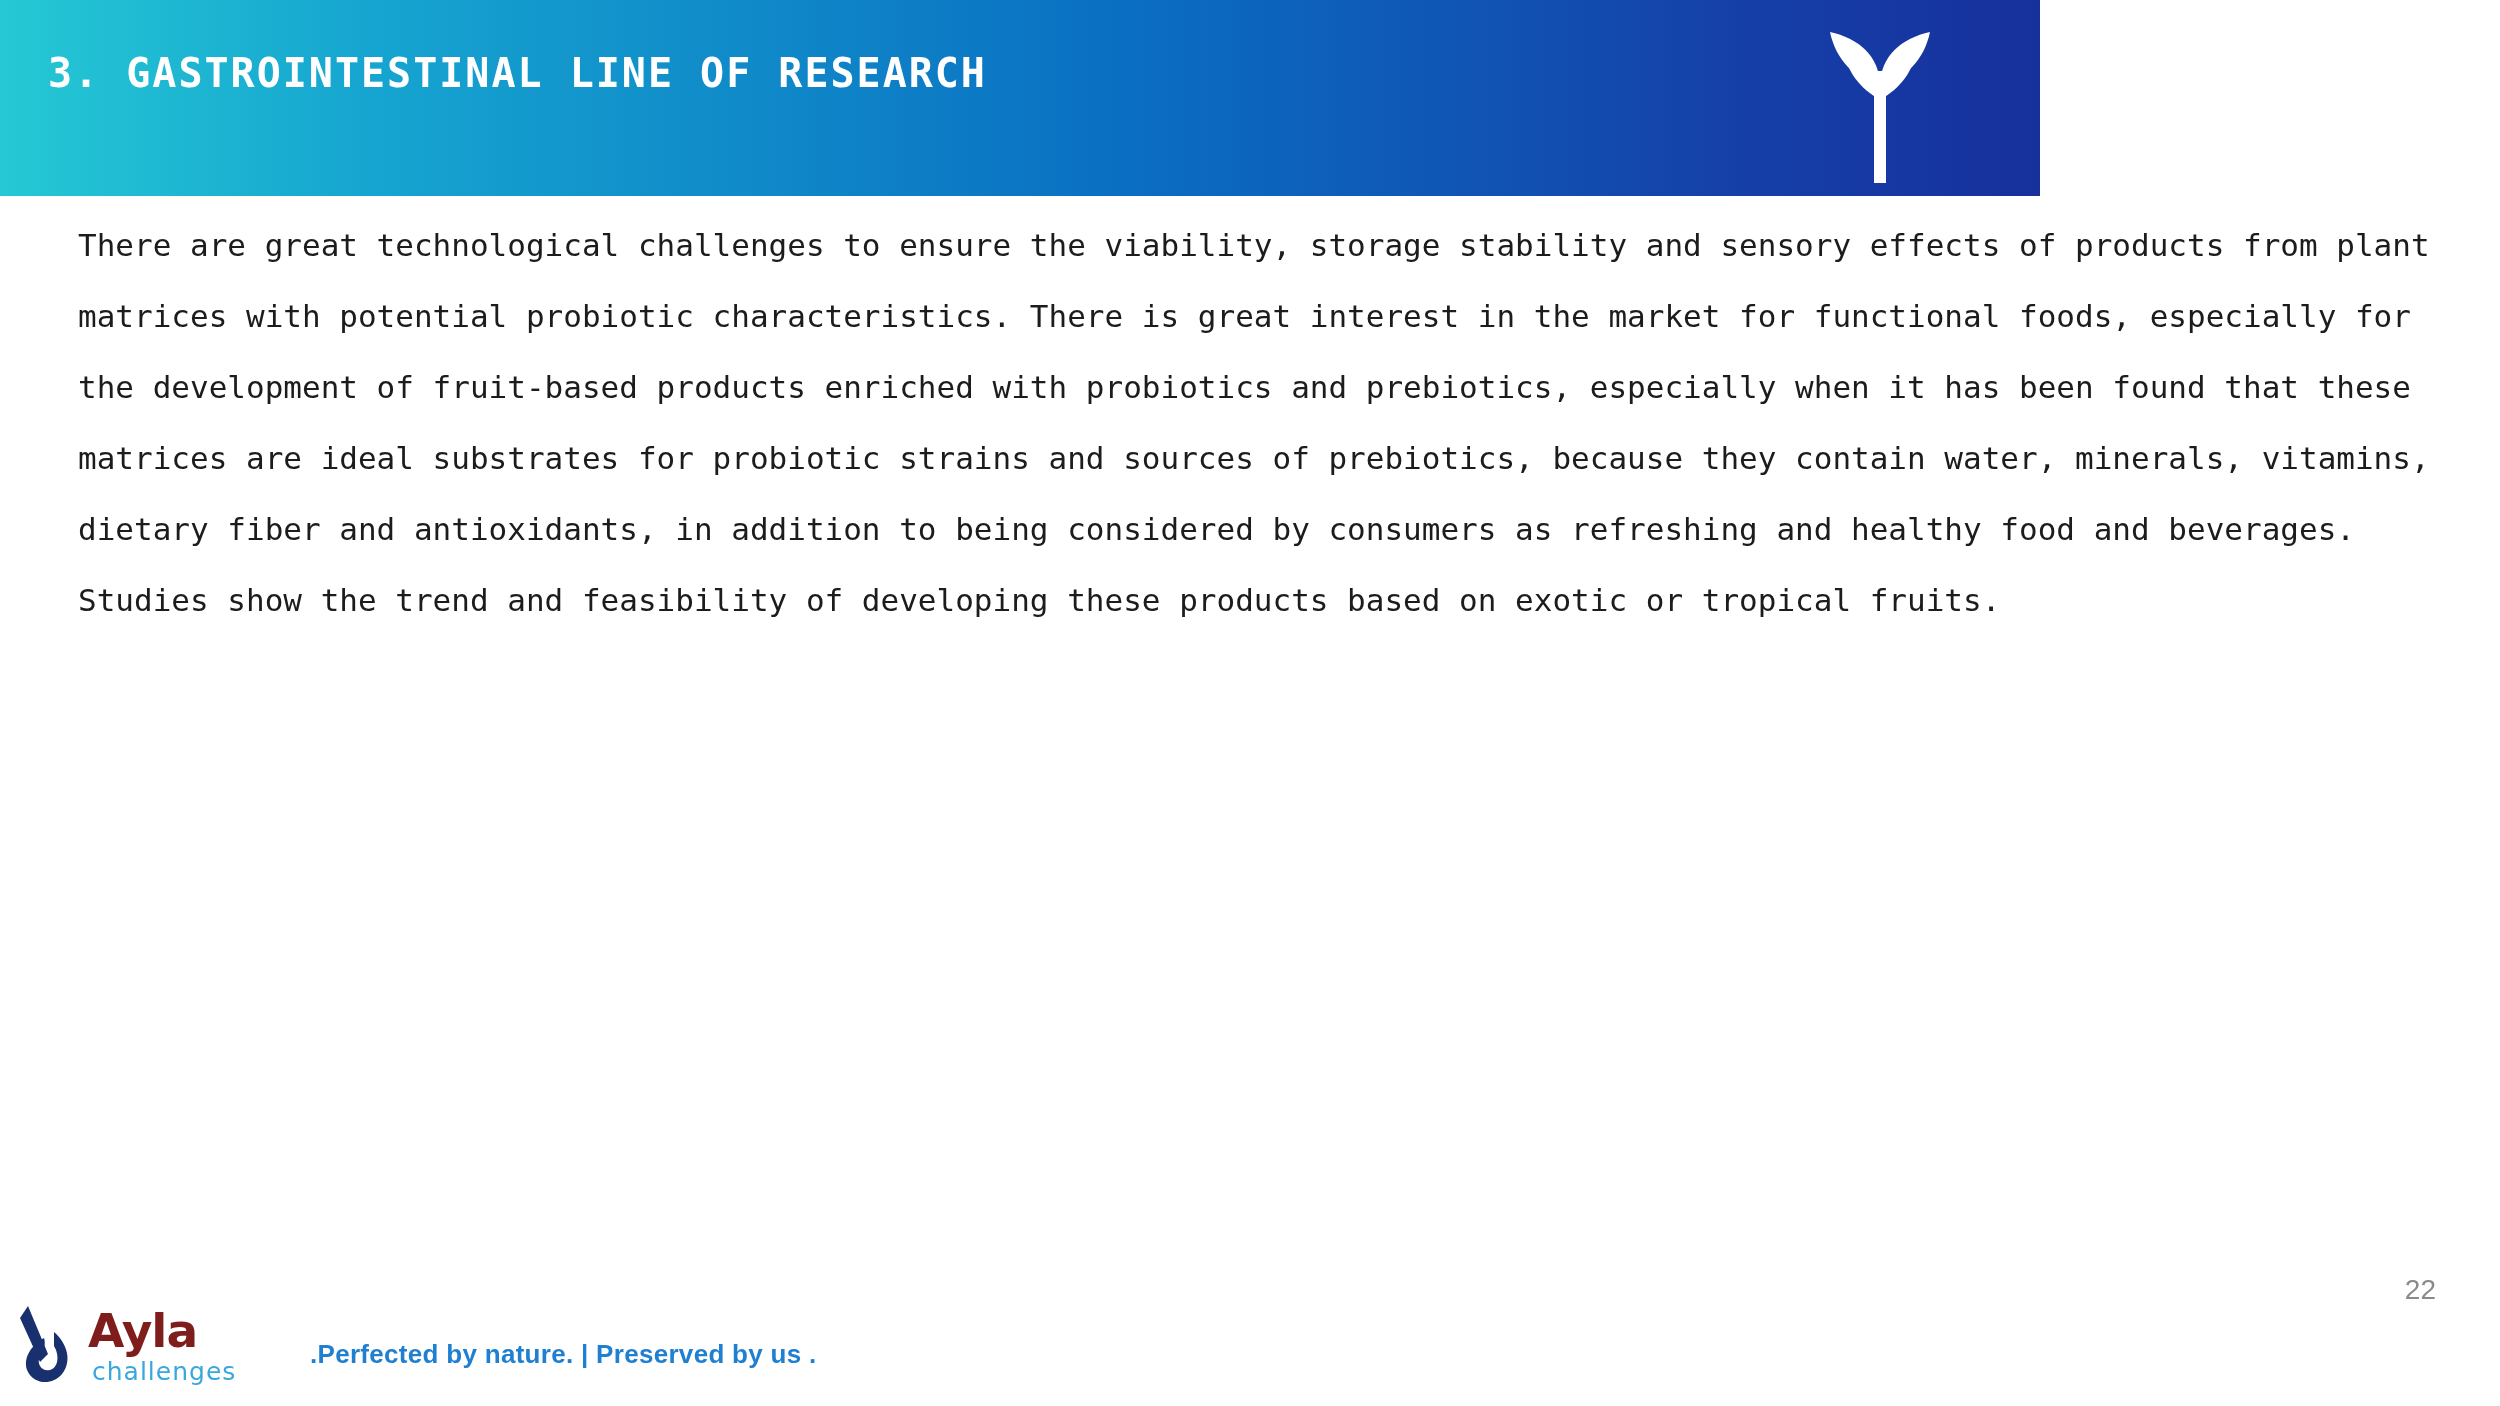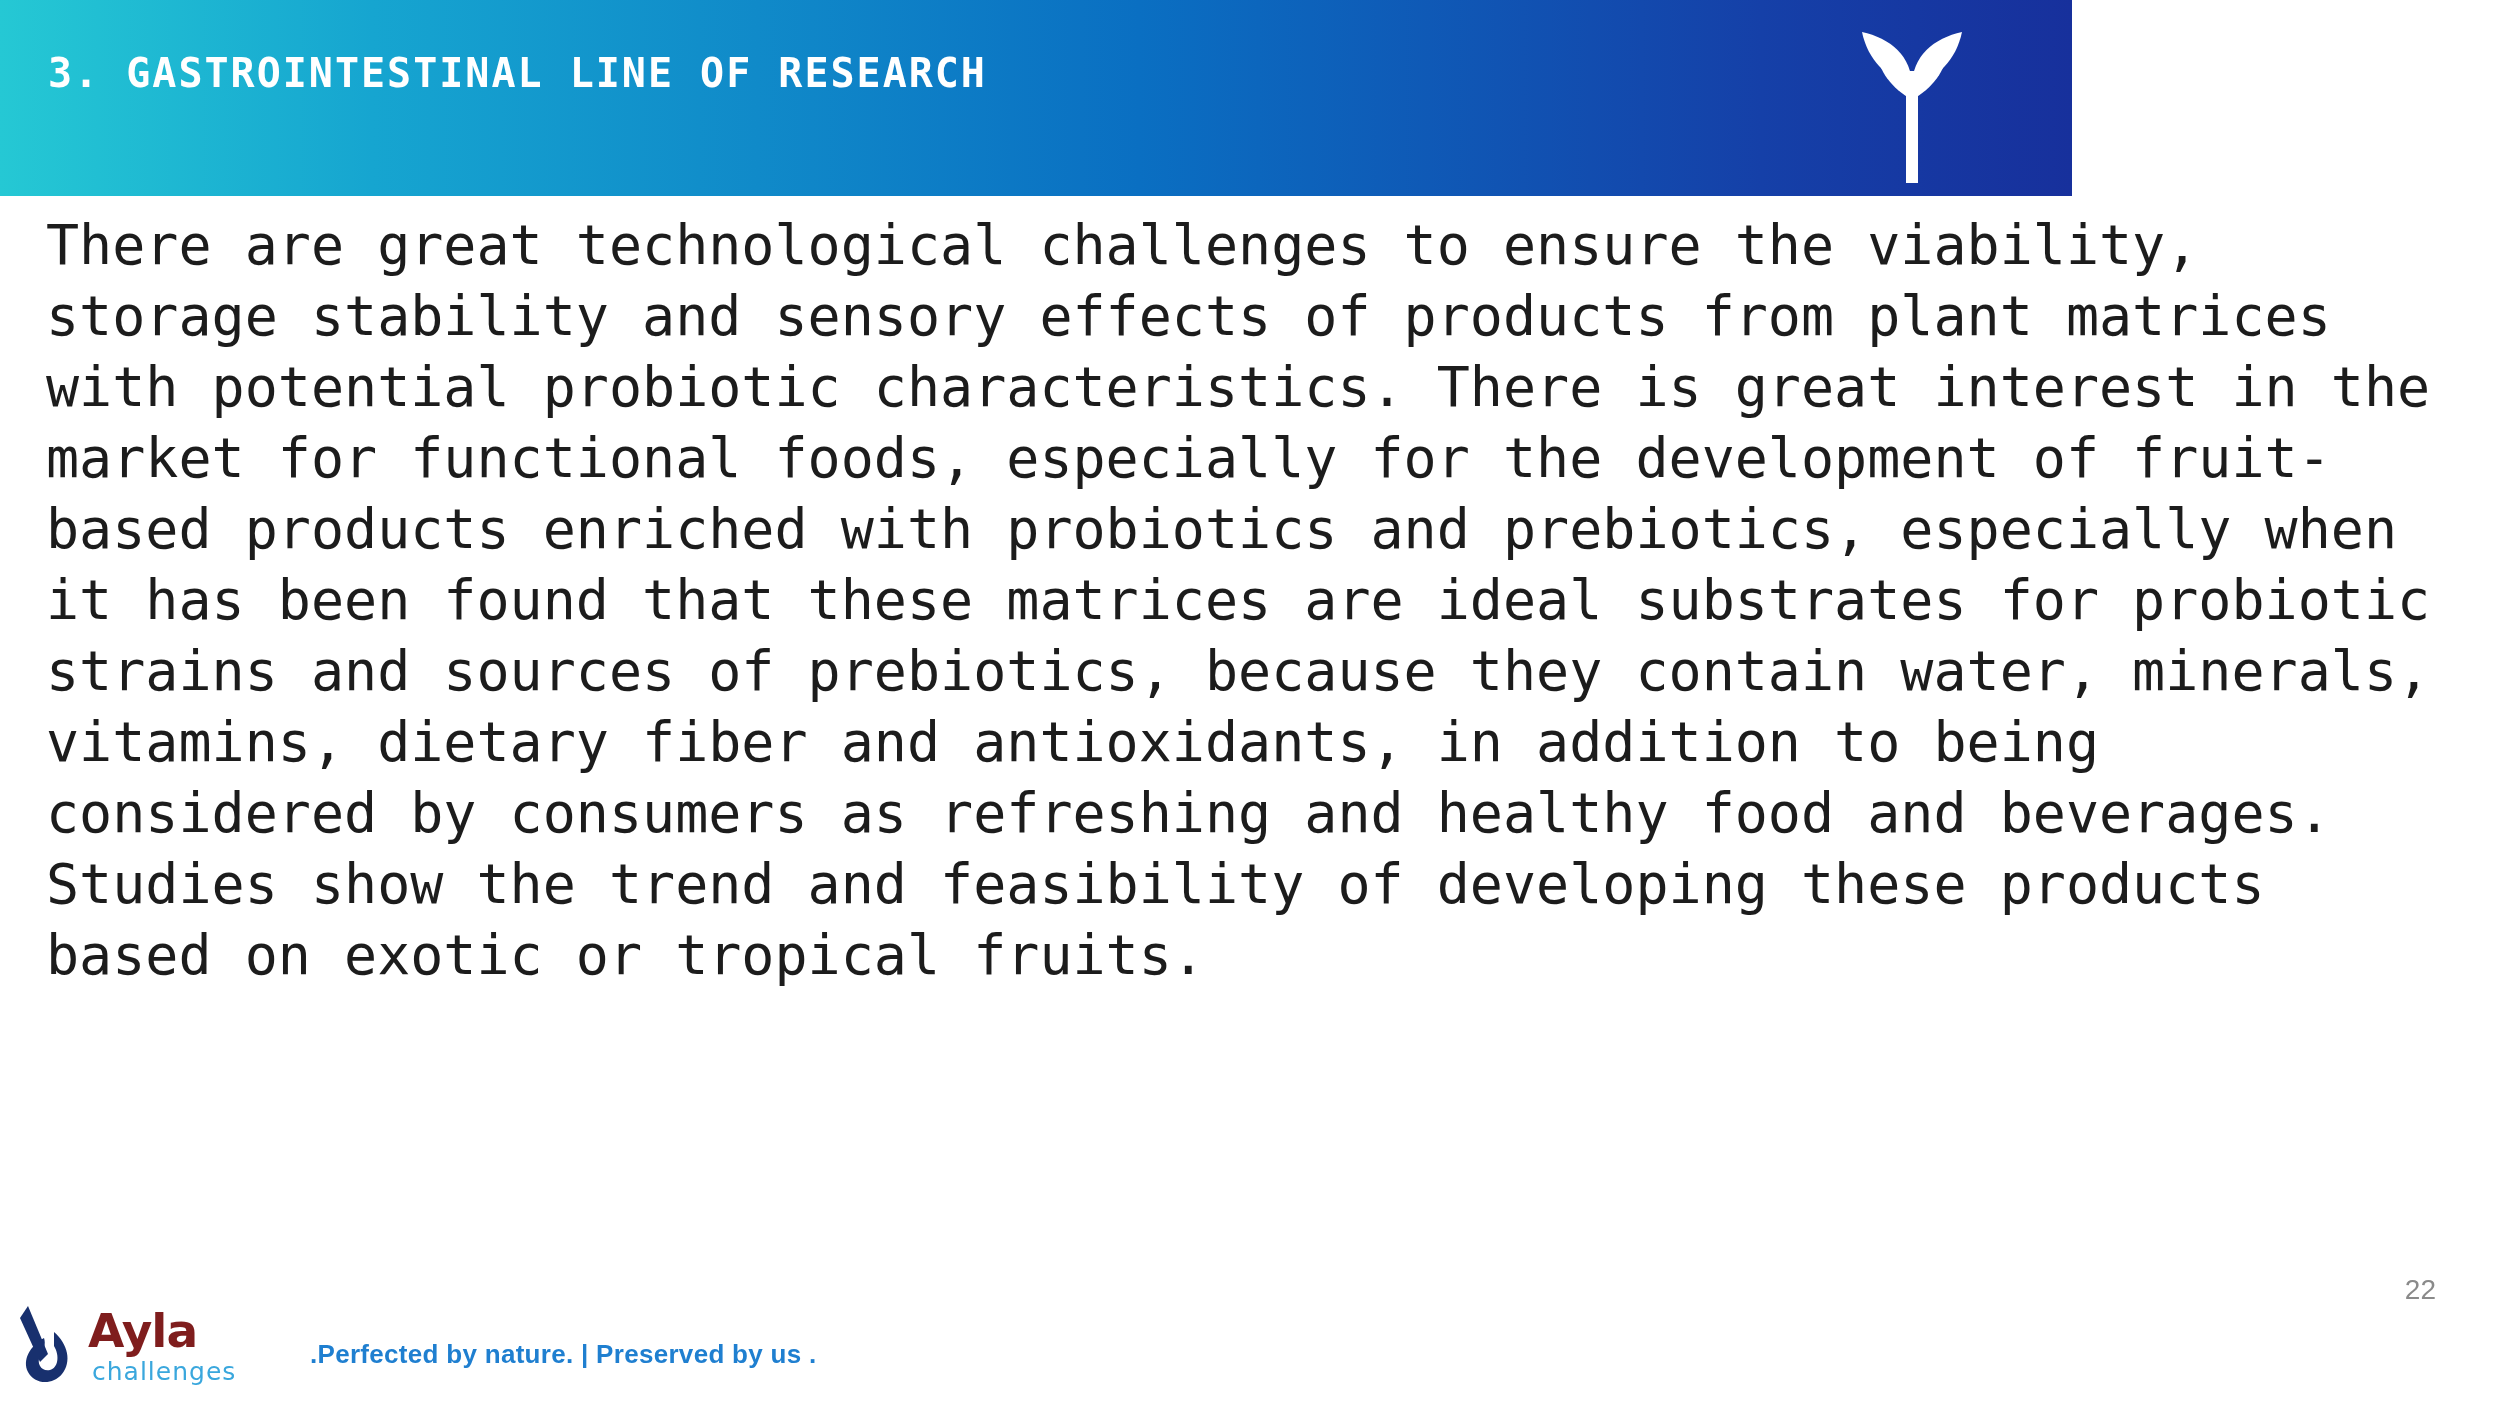--- a/index.html
+++ b/index.html
@@ -23,21 +23,20 @@
 
   
   .header-bar {
     position: absolute;
     left: 0;
     top: 0;
     width: 2040px;
     height: 196px;
     background: linear-gradient(90deg, #25c8d4 0%, #16a5d0 18%, #0a6fc2 55%, #1540a8 85%, #17309c 100%);
     overflow: hidden;
-    padding-left: 32px;
   }
   .header-title {
     position: absolute;
     left: 48px;
     top: 50px;
     font-family: "DejaVu Sans Mono", "Liberation Mono", monospace;
     font-weight: bold;
     font-size: 40px;
     letter-spacing: 2px;
     color: #ffffff;
@@ -47,25 +46,25 @@
     position: absolute;
     right: 80px;
     top: 16px;
     width: 160px;
     height: 170px;
   }
 
   
   .body-text {
     position: absolute;
-    left: 46px;
+    left: 78px;
     top: 210px;
     width: 2400px;
     font-family: "DejaVu Sans Mono", "Liberation Mono", monospace;
-    font-size: 55px;
+    font-size: 31px;
     line-height: 71px;
     color: #1c1c1c;
     white-space: pre-wrap;
     letter-spacing: 0px;
   }
 
   
   .footer {
     position: absolute;
     left: 0;

